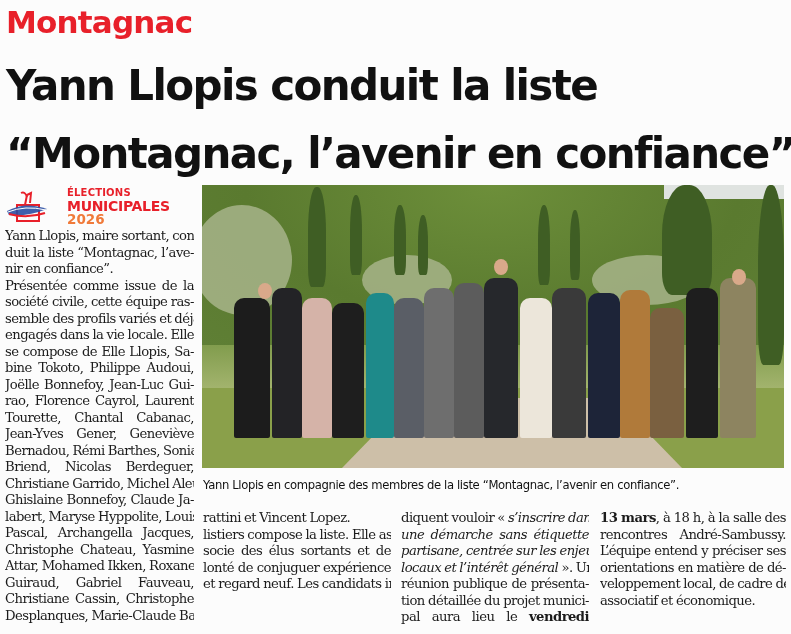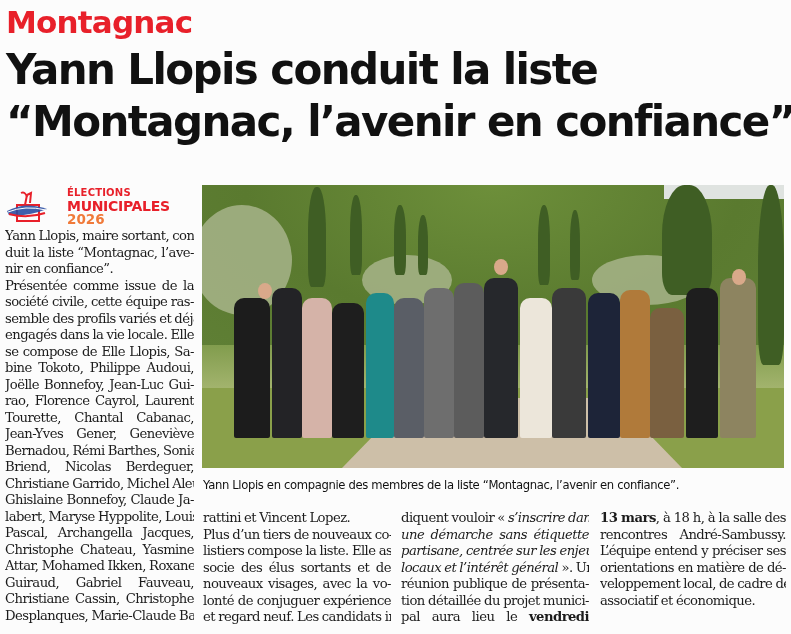--- a/index.html
+++ b/index.html
@@ -10,21 +10,21 @@
     position: absolute; left: 6px; top: 2px;
     font-family: "DejaVu Sans", sans-serif; font-weight: bold;
     font-size: 31px; letter-spacing: -0.8px; color: #e8202a; line-height: 40px;
   }
   .headline {
     position: absolute; left: 6px; top: 44px; width: 785px;
     font-family: "DejaVu Sans", sans-serif; font-weight: bold;
     font-size: 42px; letter-spacing: -1.6px; color: #111; line-height: 52px;
     white-space: nowrap;
   }
-  .headline div { height: 52px; }
+  .headline div { height: 52px; margin-top: 16px; }
 
   .logo {
     position: absolute; left: 5px; top: 188px; width: 160px; height: 38px;
     display: flex; align-items: center;
   }
   .logo svg { width: 44px; height: 36px; flex: none; }
   .logo-text {
     font-family: "DejaVu Sans", sans-serif; font-weight: bold; line-height: 1;
     margin-left: 18px;
   }
@@ -155,24 +155,22 @@
   <div class="person" style="left:518px; width:36px; height:160px; background:#8d8460;"></div>
   <div class="head" style="left:56px; top:98px;"></div>
   <div class="head" style="left:292px; top:74px;"></div>
   <div class="head" style="left:530px; top:84px;"></div>
 </div>
 
 <div class="caption">Yann Llopis en compagnie des membres de la liste “Montagnac, l’avenir en confiance”.</div>
 
 <div class="col col2">
   <span class="line last">rattini et Vincent Lopez.</span>
-  <span class="line">Plus d’un tiers de nouveaux co-</span>
   <span class="line">listiers compose la liste. Elle as-</span>
   <span class="line">socie des élus sortants et de</span>
-  <span class="line">nouveaux visages, avec la vo-</span>
   <span class="line">lonté de conjuguer expérience</span>
   <span class="line">et regard neuf. Les candidats in-</span>
 </div>
 
 <div class="col col3">
   <span class="line"><span>diquent vouloir « </span><em>s’inscrire dans</em></span>
   <span class="line"><em>une démarche sans étiquette</em></span>
   <span class="line"><em>partisane, centrée sur les enjeux</em></span>
   <span class="line"><em>locaux et l’intérêt général</em><span> ». Une</span></span>
   <span class="line">réunion publique de présenta-</span>

